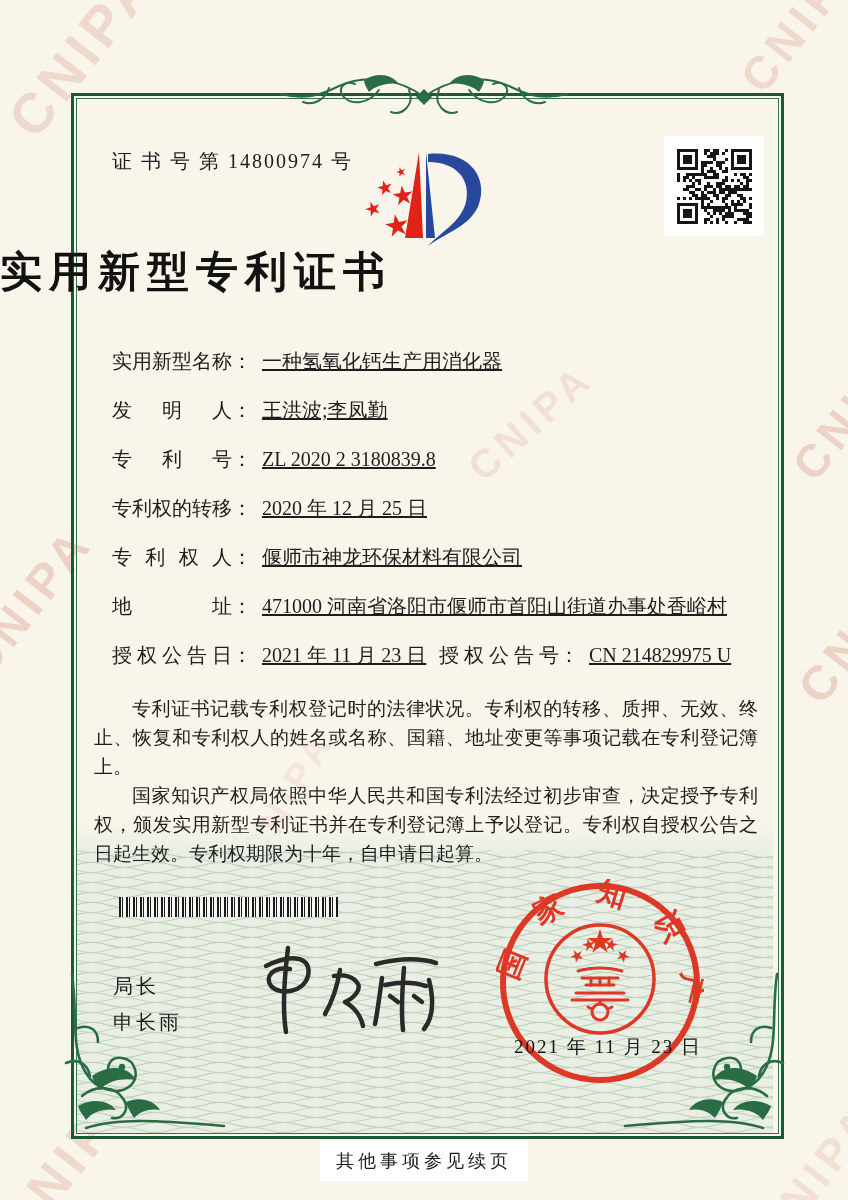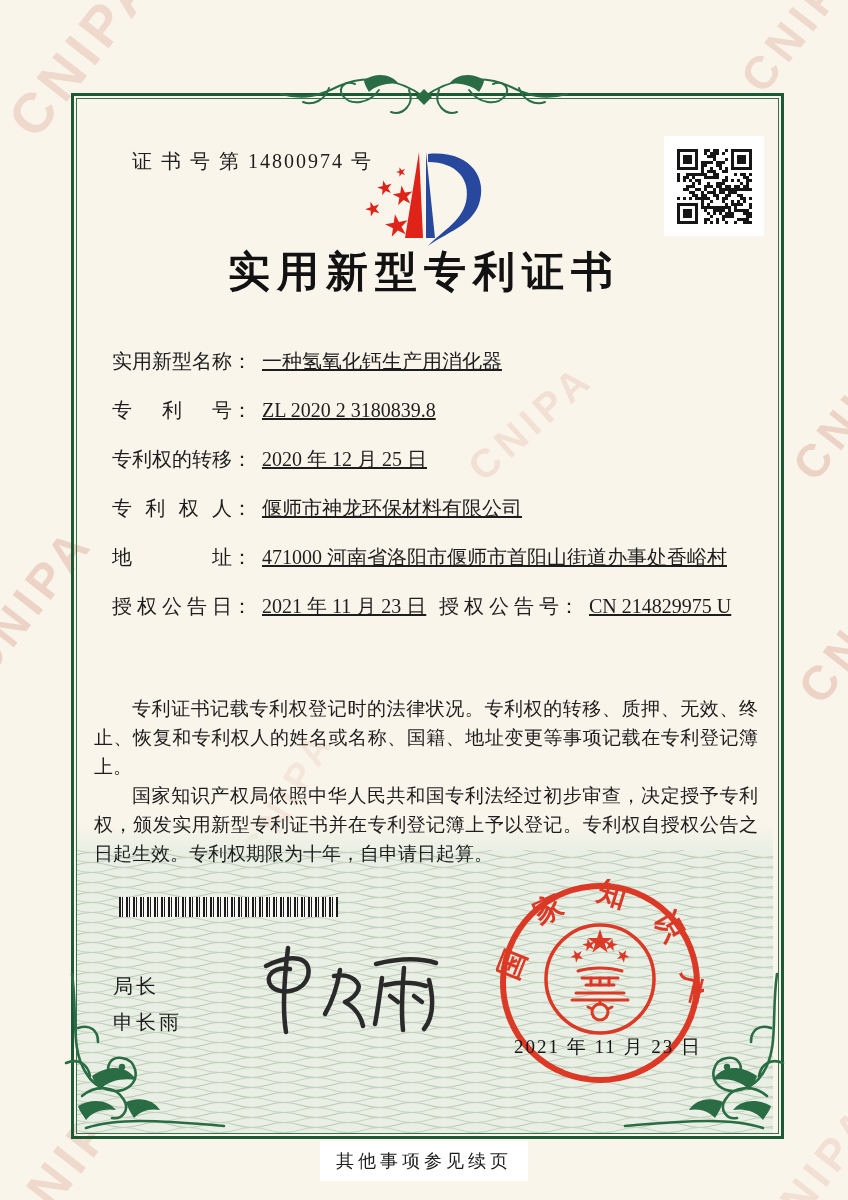--- a/index.html
+++ b/index.html
@@ -18,26 +18,26 @@
   
   .strip{position:absolute;left:76px;top:850px;width:697px;height:283px;background:#e9efe4;z-index:1;}
   .strip svg{position:absolute;inset:0;}
   .strip-fade{position:absolute;left:76px;top:822px;width:697px;height:30px;z-index:1;
       background:linear-gradient(to bottom, rgba(233,239,228,0), #e9efe4);}
 
   .orn{position:absolute;z-index:3;pointer-events:none;}
 
   .content{position:absolute;inset:0;z-index:4;color:#1d1d1d;}
 
-  .cert-no{position:absolute;left:112px;top:148px;font-size:20px;letter-spacing:2px;margin-left:20px;}
+  .cert-no{position:absolute;left:112px;top:148px;font-size:20px;letter-spacing:2px;}
   .logo{position:absolute;left:325px;top:126px;}
   .qr-box{position:absolute;left:664px;top:136px;width:100px;height:100px;background:#fff;}
   .qr-box svg{position:absolute;left:13px;top:13px;}
 
-  .title{position:absolute;left:0;top:244px;width:100%;text-align:center;font-size:42px;font-weight:bold;
+  .title{position:absolute;left:0;top:244px;width:100%;text-align:left;font-size:42px;font-weight:bold;
          letter-spacing:7px;color:#121212;}
 
   .fields{position:absolute;left:112px;top:348px;width:660px;font-size:20px;}
   .frow{height:28px;margin-bottom:21px;white-space:nowrap;}
   .flabel{display:inline-block;width:120px;text-align:justify;text-align-last:justify;vertical-align:bottom;}
   .fcolon{display:inline-block;}
   .fvalue{padding-left:10px;text-decoration:underline;}
   .fgroup1{display:inline-block;width:322px;}
 
   .body-text{position:absolute;left:94px;top:694px;width:664px;font-size:19px;line-height:29px;text-align:justify;}
@@ -400,20 +400,23 @@
       </svg>
     </div>
 
     <div class="title">实用新型专利证书</div>
 
     <div class="fields">
       <div class="frow">
         <span class="flabel">实用新型名称</span><span class="fcolon">：</span><span class="fvalue">一种氢氧化钙生产用消化器</span>
       </div>
       <div class="frow">
+        <span class="flabel">发明人</span><span class="fcolon">：</span><span class="fvalue">王洪波;李凤勤</span>
+      </div>
+      <div class="frow">
         <span class="flabel">专利号</span><span class="fcolon">：</span><span class="fvalue">ZL 2020 2 3180839.8</span>
       </div>
       <div class="frow">
         <span class="flabel">专利权的转移</span><span class="fcolon">：</span><span class="fvalue">2020 年 12 月 25 日</span>
       </div>
       <div class="frow">
         <span class="flabel">专利权人</span><span class="fcolon">：</span><span class="fvalue">偃师市神龙环保材料有限公司</span>
       </div>
       <div class="frow">
         <span class="flabel">地址</span><span class="fcolon">：</span><span class="fvalue">471000 河南省洛阳市偃师市首阳山街道办事处香峪村</span>

